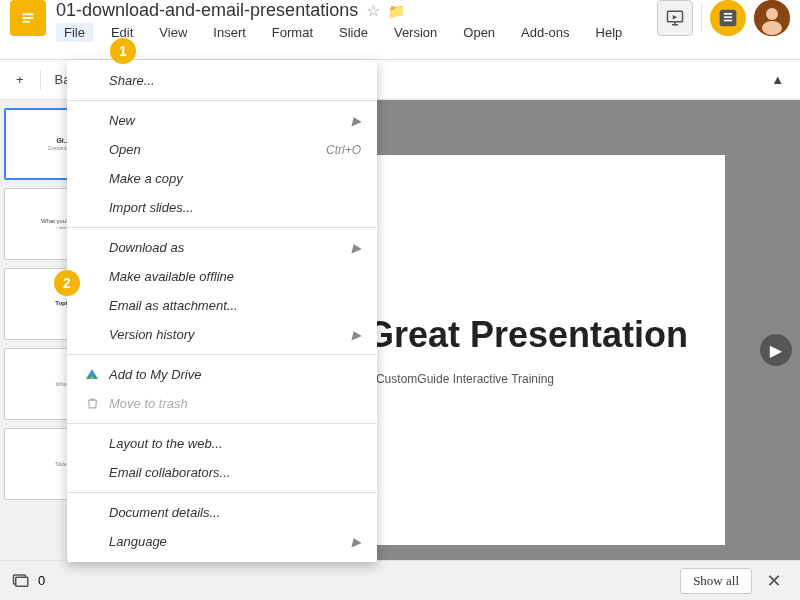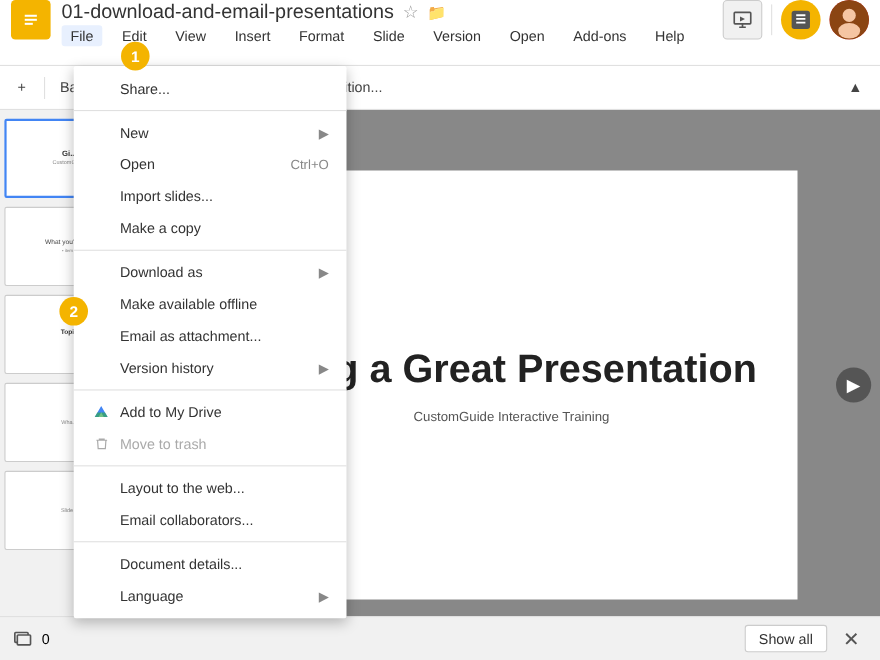--- a/index.html
+++ b/index.html
@@ -158,26 +158,27 @@
     
     #dropdown-overlay {
       position: absolute;
       top: 0; left: 0; right: 0; bottom: 0;
       z-index: 100;
     }
     #file-menu {
       position: absolute;
       top: 60px;
       left: 67px;
-      width: 248px;
+      width: 310px;
       background: white;
       box-shadow: 0 4px 12px rgba(0,0,0,0.25);
       border-radius: 2px;
       z-index: 200;
       padding: 6px 0;
+      font-style: italic;
     }
     .menu-item {
       display: flex;
       align-items: center;
       justify-content: space-between;
       padding: 7px 16px;
       cursor: pointer;
       color: #333;
       font-size: 13px;
     }
@@ -327,21 +328,21 @@
 </div>
 
 <div id="bottom-bar">
   <div id="slide-counter">
     <svg width="18" height="18" viewBox="0 0 24 24" fill="#555">
       <rect x="2" y="4" width="16" height="12" rx="1" stroke="#555" stroke-width="2" fill="none"></rect>
       <rect x="5" y="7" width="16" height="12" rx="1" stroke="#555" stroke-width="2" fill="#f1f1f1"></rect>
     </svg>
     <span>0</span>
   </div>
-  <div style="display:flex;gap:8px;align-items:center;">
+  <div style="display:flex;gap:8px;align-items:center;font-family:Liberation Serif, serif;">
     <div id="show-all-btn">Show all</div>
     <div id="close-btn">✕</div>
   </div>
 </div>
 
 <div id="dropdown-overlay">
 
   <div id="file-menu">
 
     <div class="menu-item">
@@ -365,28 +366,28 @@
       <div class="menu-item-left">
         <span class="menu-icon"></span>
         <span>Open</span>
       </div>
       <span class="menu-item-shortcut">Ctrl+O</span>
     </div>
 
     <div class="menu-item">
       <div class="menu-item-left">
         <span class="menu-icon"></span>
+        <span>Make a copy</span>
+      </div>
+    </div>
+
+    <div class="menu-item">
+      <div class="menu-item-left">
+        <span class="menu-icon"></span>
         <span>Import slides...</span>
-      </div>
-    </div>
-
-    <div class="menu-item">
-      <div class="menu-item-left">
-        <span class="menu-icon"></span>
-        <span>Make a copy</span>
       </div>
     </div>
 
     <div class="menu-divider"></div>
 
     <div class="menu-item">
       <div class="menu-item-left">
         <span class="menu-icon"></span>
         <span>Download as</span>
       </div>

